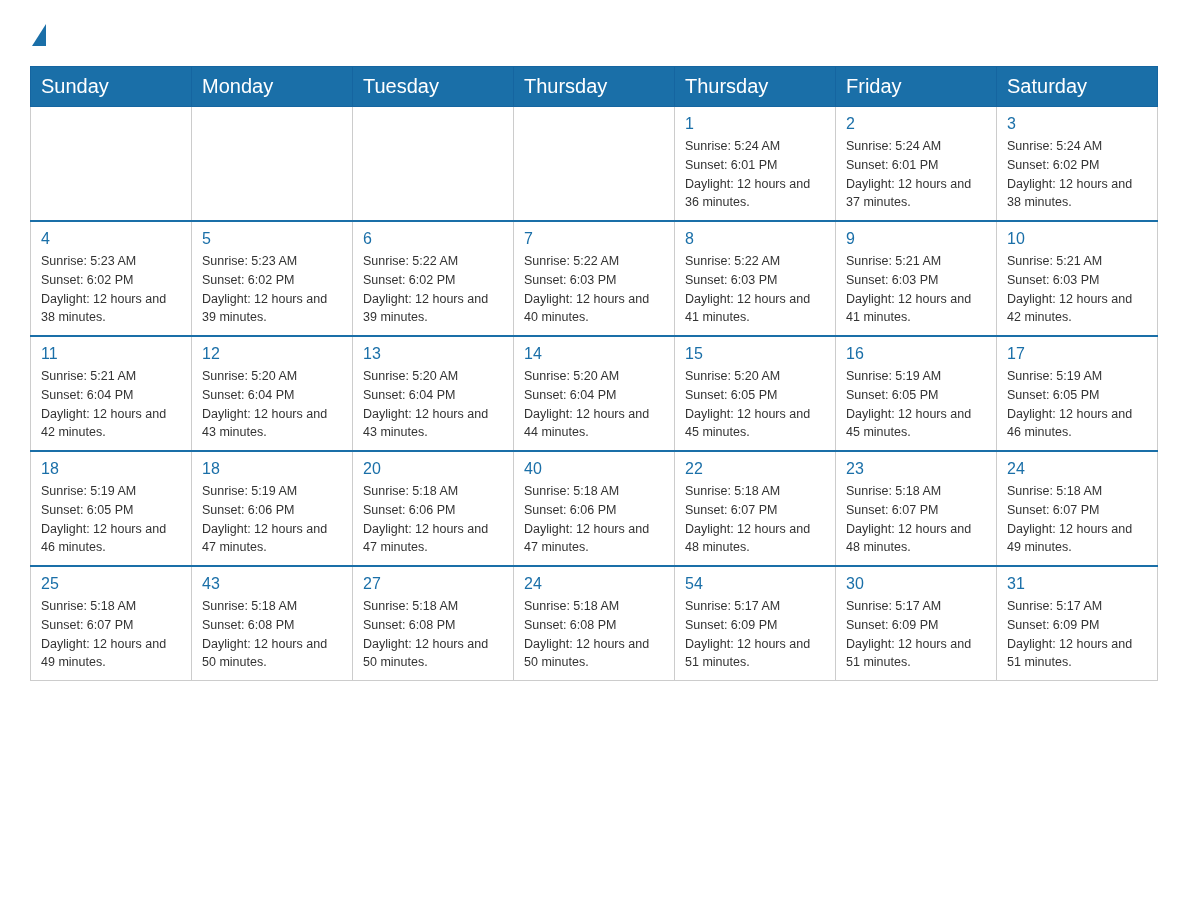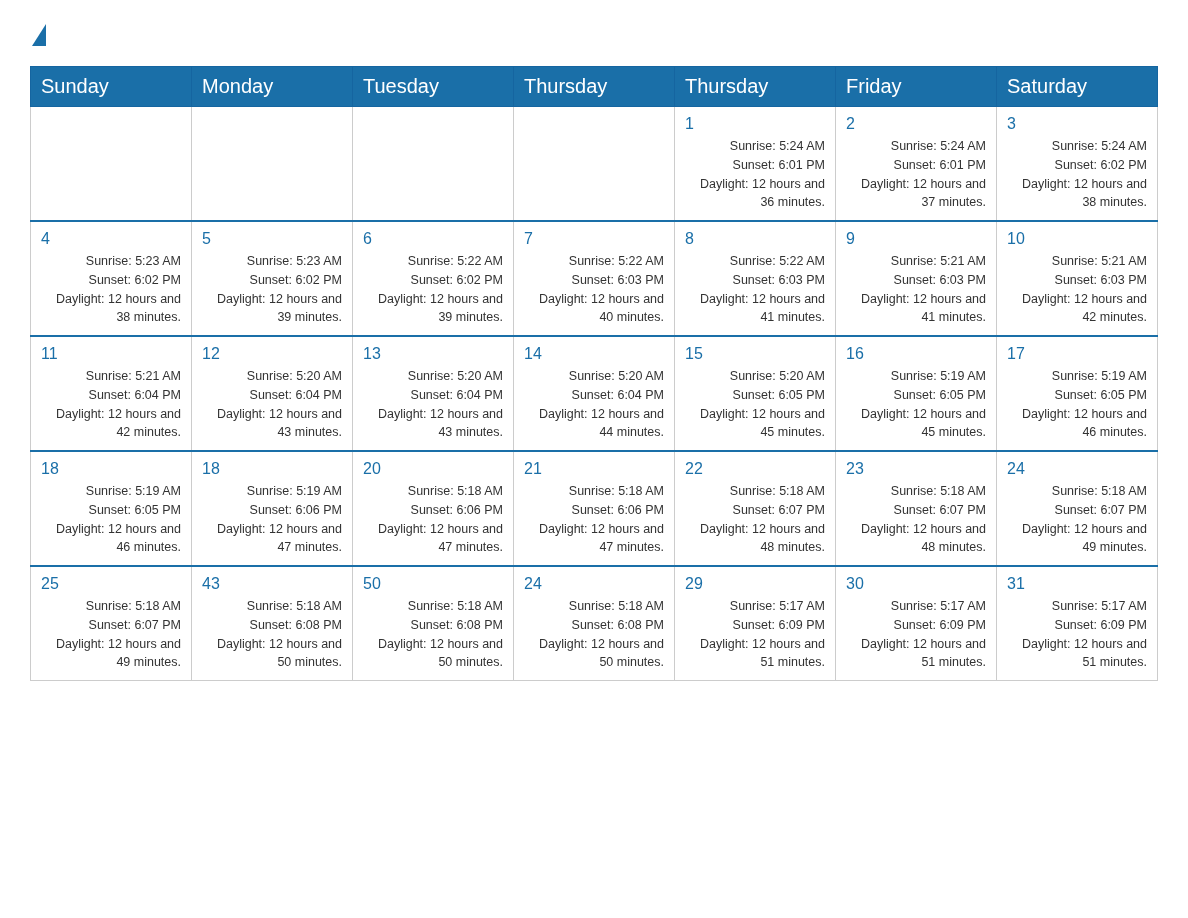--- a/index.html
+++ b/index.html
@@ -87,21 +87,20 @@
       font-size: 16px;
       font-weight: normal;
       color: #1a6fa8;
       display: block;
       margin-bottom: 4px;
     }
     .day-info {
       font-size: 12.5px;
       color: #333;
       line-height: 1.5;
-      text-align: right;
     }
     .empty-cell {
       background: #fff;
     }
     tr:not(:last-child) td {
       border-bottom: 2px solid #1a6fa8;
     }
   </style>
 </head>
 <body>
@@ -218,21 +217,21 @@
         </td>
         <td>
           <span class="day-number">18</span>
           <div class="day-info">Sunrise: 5:19 AM<br>Sunset: 6:06 PM<br>Daylight: 12 hours and 47 minutes.</div>
         </td>
         <td>
           <span class="day-number">20</span>
           <div class="day-info">Sunrise: 5:18 AM<br>Sunset: 6:06 PM<br>Daylight: 12 hours and 47 minutes.</div>
         </td>
         <td>
-          <span class="day-number">21</span>
+          <span class="day-number">40</span>
           <div class="day-info">Sunrise: 5:18 AM<br>Sunset: 6:06 PM<br>Daylight: 12 hours and 47 minutes.</div>
         </td>
         <td>
           <span class="day-number">22</span>
           <div class="day-info">Sunrise: 5:18 AM<br>Sunset: 6:07 PM<br>Daylight: 12 hours and 48 minutes.</div>
         </td>
         <td>
           <span class="day-number">23</span>
           <div class="day-info">Sunrise: 5:18 AM<br>Sunset: 6:07 PM<br>Daylight: 12 hours and 48 minutes.</div>
         </td>
@@ -244,29 +243,29 @@
       <tr>
         <td>
           <span class="day-number">25</span>
           <div class="day-info">Sunrise: 5:18 AM<br>Sunset: 6:07 PM<br>Daylight: 12 hours and 49 minutes.</div>
         </td>
         <td>
           <span class="day-number">43</span>
           <div class="day-info">Sunrise: 5:18 AM<br>Sunset: 6:08 PM<br>Daylight: 12 hours and 50 minutes.</div>
         </td>
         <td>
-          <span class="day-number">50</span>
+          <span class="day-number">27</span>
           <div class="day-info">Sunrise: 5:18 AM<br>Sunset: 6:08 PM<br>Daylight: 12 hours and 50 minutes.</div>
         </td>
         <td>
           <span class="day-number">24</span>
           <div class="day-info">Sunrise: 5:18 AM<br>Sunset: 6:08 PM<br>Daylight: 12 hours and 50 minutes.</div>
         </td>
         <td>
-          <span class="day-number">29</span>
+          <span class="day-number">54</span>
           <div class="day-info">Sunrise: 5:17 AM<br>Sunset: 6:09 PM<br>Daylight: 12 hours and 51 minutes.</div>
         </td>
         <td>
           <span class="day-number">30</span>
           <div class="day-info">Sunrise: 5:17 AM<br>Sunset: 6:09 PM<br>Daylight: 12 hours and 51 minutes.</div>
         </td>
         <td>
           <span class="day-number">31</span>
           <div class="day-info">Sunrise: 5:17 AM<br>Sunset: 6:09 PM<br>Daylight: 12 hours and 51 minutes.</div>
         </td>

